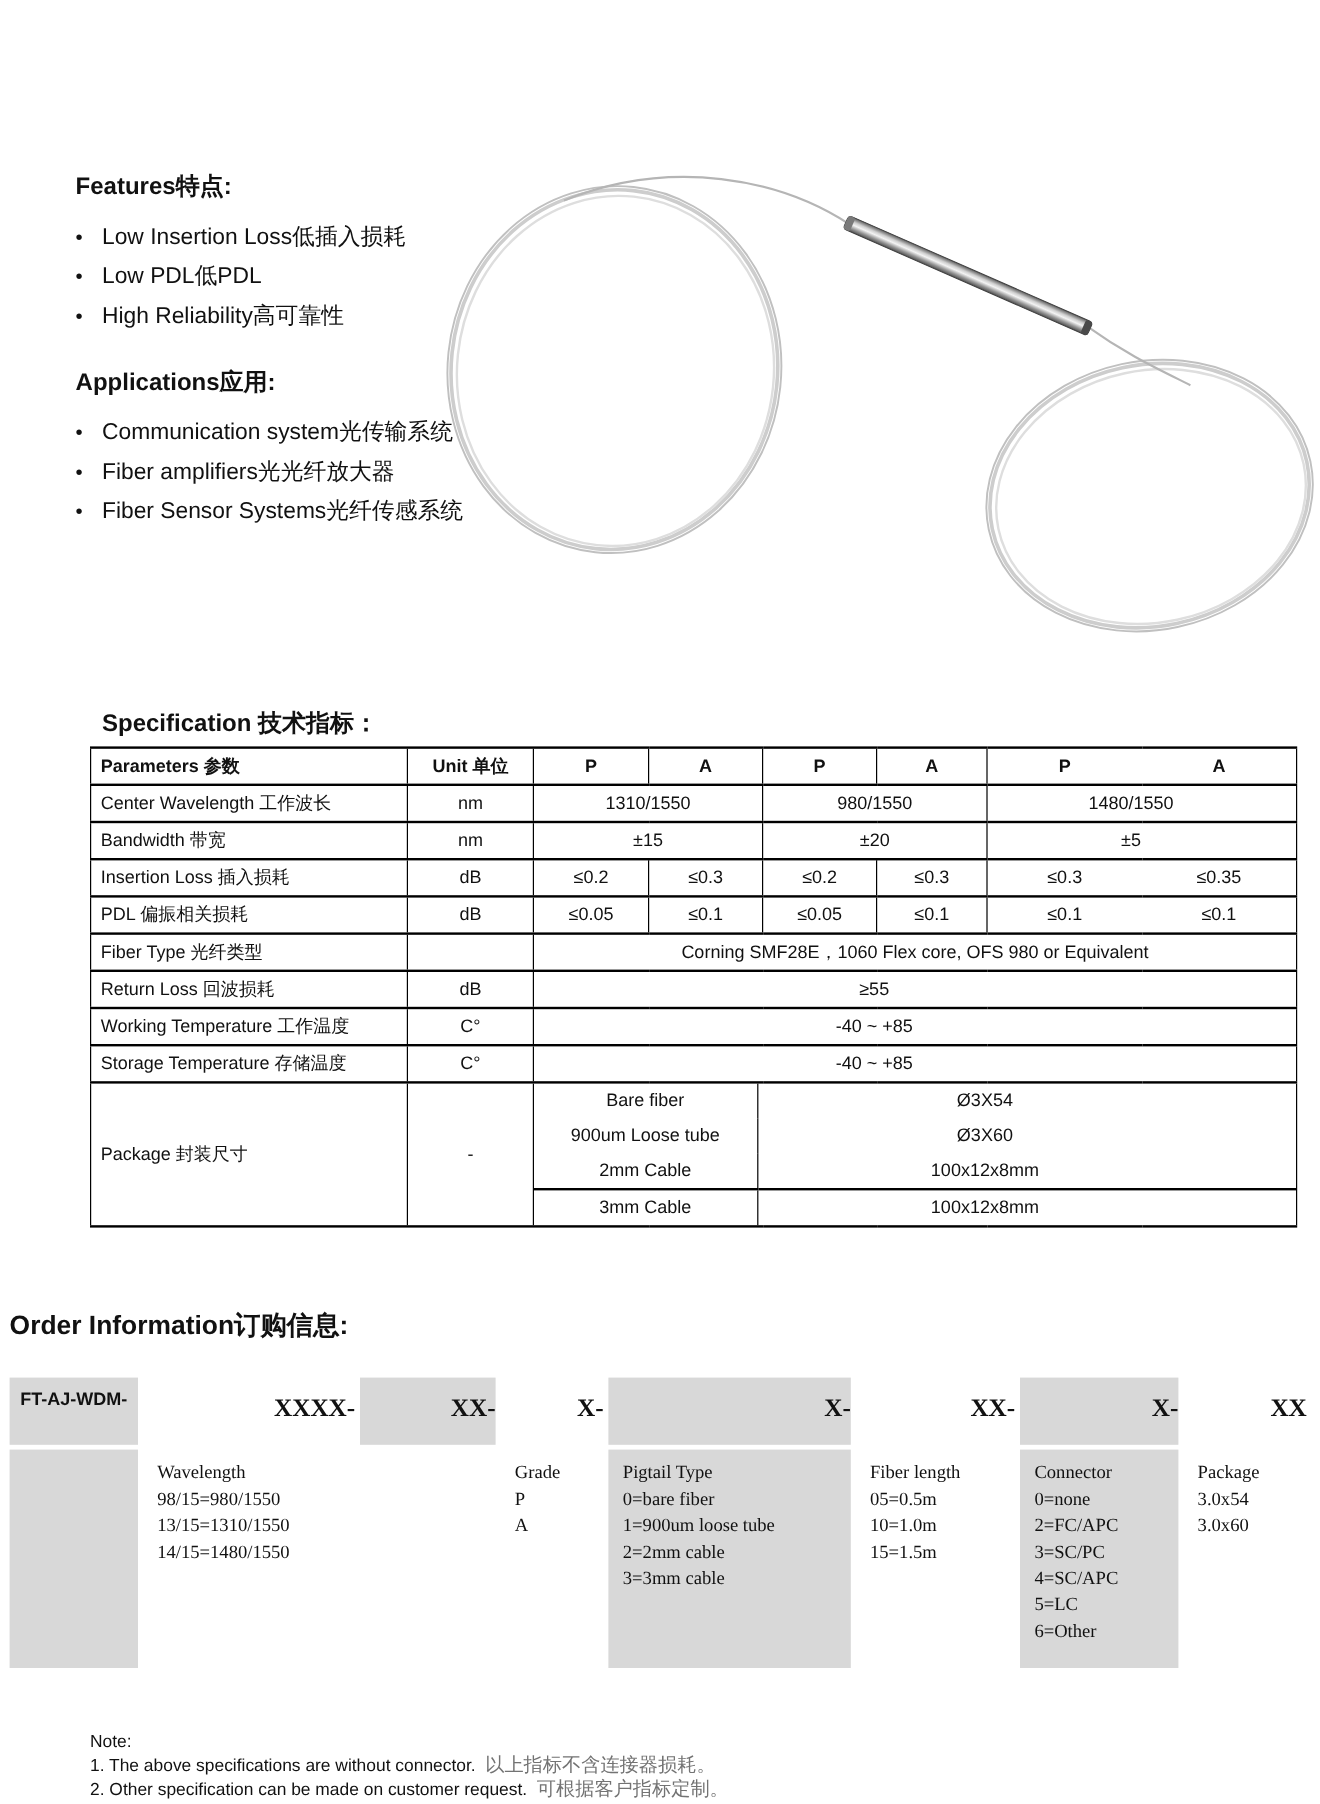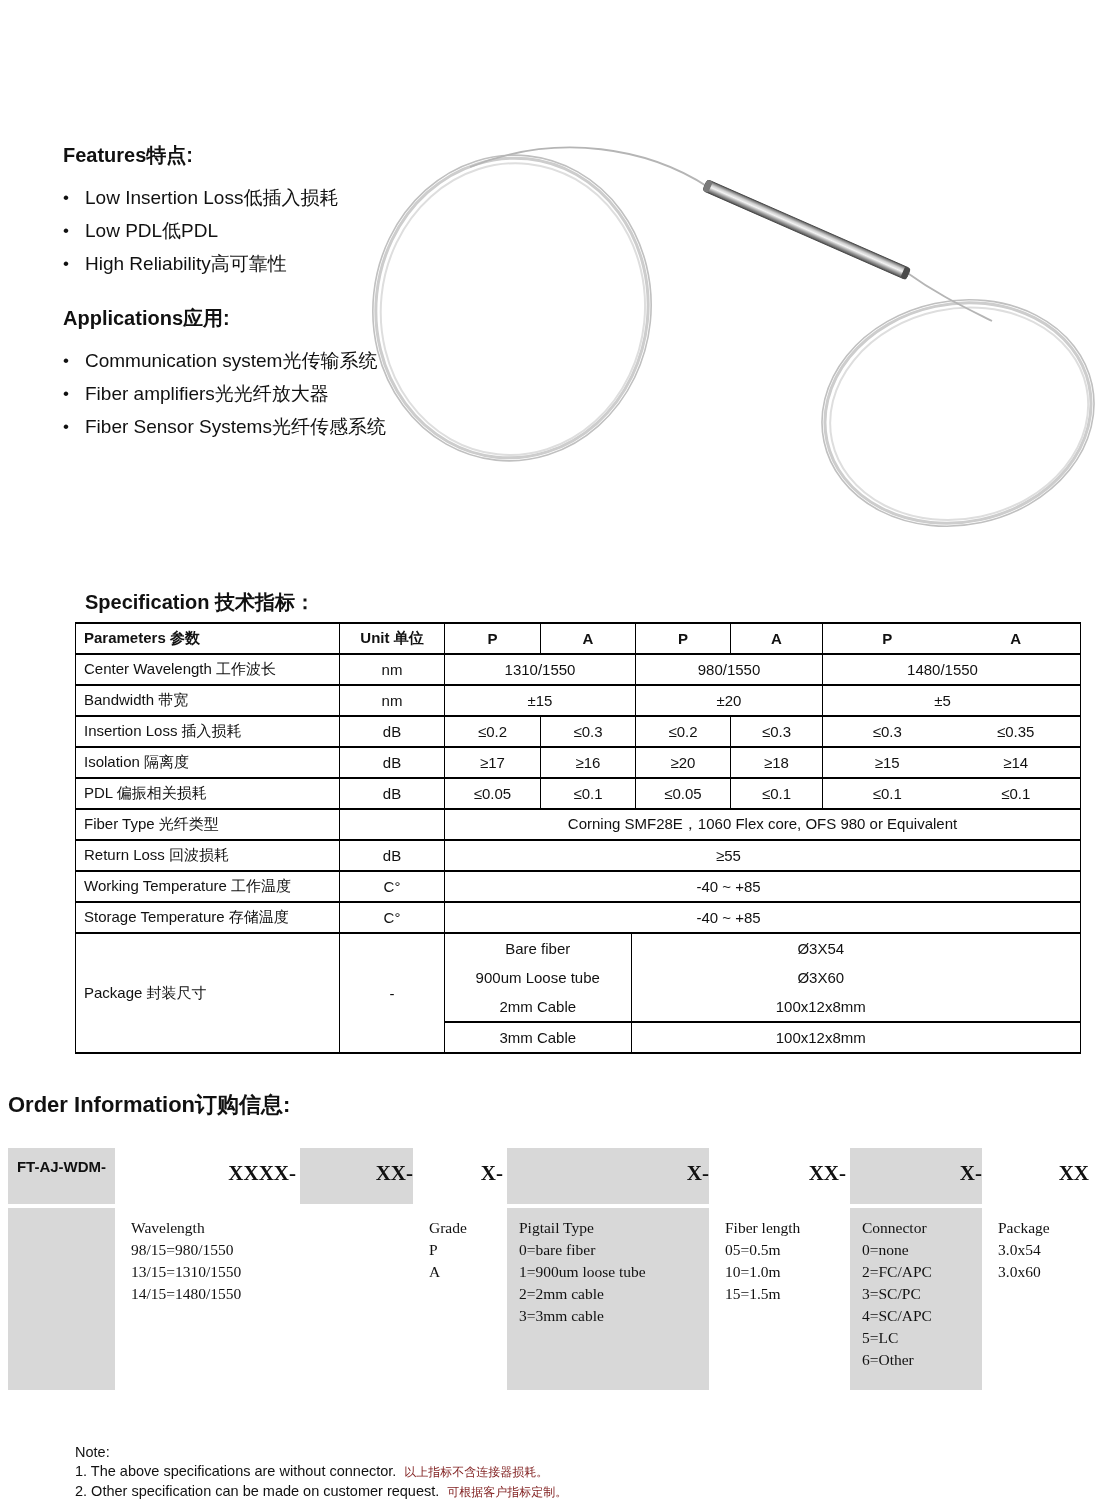--- a/index.html
+++ b/index.html
@@ -48,21 +48,21 @@
   .grey .ohead,.grey .obody{background:var(--table-grey,#d8d8d8);}
   .codehead{font-family:"Liberation Serif",serif;font-weight:bold;font-size:21px;
             padding:13px 0 0 12px;box-sizing:border-box;text-align:right;}
   .prefixhead{font-family:"Liberation Sans",sans-serif;font-weight:bold;font-size:15px;
               text-align:center;padding-top:9px;line-height:19px;}
   .w107{width:107px;} .w177{width:177px;} .w113{width:113px;} .w86{width:86px;}
   .w202{width:202px;} .w133{width:133px;} .w132{width:132px;} .w103{width:103px;}
 
   
   #note{position:absolute;left:75px;top:1443px;font-size:14.5px;line-height:19px;}
-  #note .zh{font-size:12px;color:#7f1d1d;font-family:"Liberation Serif",serif;margin-left:8px;margin-top:44px;}
+  #note .zh{font-size:16px;color:#737373;font-family:"Liberation Serif",serif;margin-left:8px;margin-top:44px;}
 </style>
 </head>
 <body>
 
 <div id="features" class="txtblock">
   <div class="sec-title">Features特点:</div>
   <div class="bullet">
     <span class="dot">•</span>
     <span>Low Insertion Loss低插入损耗</span>
   </div>
@@ -166,30 +166,20 @@
   </tr>
   <tr>
     <td class="lbl">Insertion Loss 插入损耗</td>
     <td>dB</td>
     <td>≤0.2</td>
     <td>≤0.3</td>
     <td>≤0.2</td>
     <td>≤0.3</td>
     <td class="nbr">≤0.3</td>
     <td class="nbl">≤0.35</td>
-  </tr>
-  <tr>
-    <td class="lbl">Isolation 隔离度</td>
-    <td>dB</td>
-    <td>≥17</td>
-    <td>≥16</td>
-    <td>≥20</td>
-    <td>≥18</td>
-    <td class="nbr">≥15</td>
-    <td class="nbl">≥14</td>
   </tr>
   <tr>
     <td class="lbl">PDL 偏振相关损耗</td>
     <td>dB</td>
     <td>≤0.05</td>
     <td>≤0.1</td>
     <td>≤0.05</td>
     <td>≤0.1</td>
     <td class="nbr">≤0.1</td>
     <td class="nbl">≤0.1</td>

